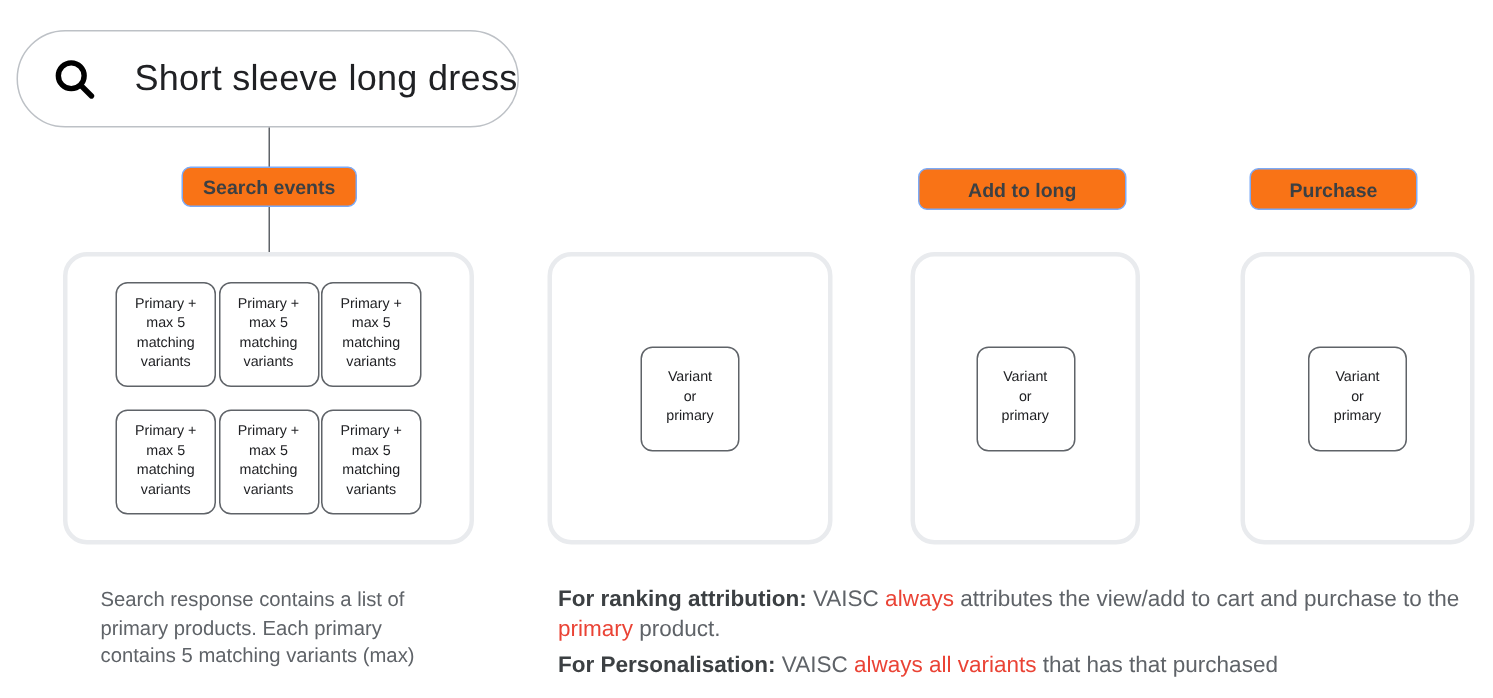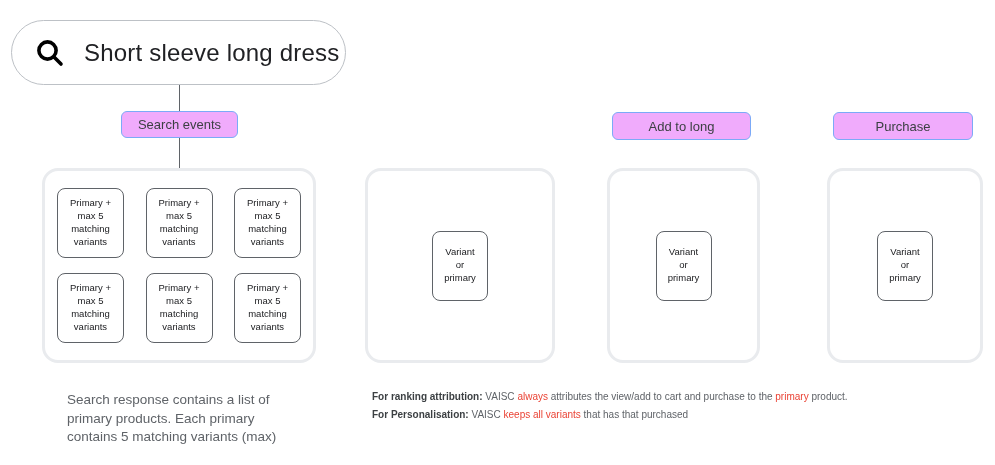--- a/index.html
+++ b/index.html
@@ -8,68 +8,68 @@
     width:995px;height:465px;
     background:#ffffff;
     font-family:"Liberation Sans", sans-serif;
     overflow:hidden;
   }
   
   .search-pill{
     position:absolute;left:11px;top:20px;width:335px;height:65px;
     border:1.5px solid #bdc1c6;border-radius:34px;
     display:flex;align-items:center;gap:19px;
-    padding-left:23px;box-sizing:border-box;background:#fff;
+    padding-left:23px;box-sizing:border-box;background:#fff;justify-content:space-between;
   }
   .search-pill .query{
     font-size:24px;color:#202124;letter-spacing:.2px;white-space:nowrap;
   }
   
   .vline{
     position:absolute;width:0;border-left:1.5px solid #5f6368;
   }
   
   .event-label{
     position:absolute;display:flex;align-items:center;justify-content:center;
-    border:1.5px solid #7baaf7;border-radius:6px;background:#f0abfc;
-    font-size:13px;color:#3c4043;box-sizing:border-box;z-index:2;
+    border:1.5px solid #7baaf7;border-radius:6px;background:#f97316;
+    font-size:13px;color:#3c4043;box-sizing:border-box;z-index:2;font-weight:bold;
   }
   
   .panel{
     position:absolute;border:3px solid #e9ebee;border-radius:16px;
     background:#fff;box-sizing:border-box;
   }
   .panel.grid{
     display:grid;
     grid-template-columns:repeat(3,67px);
     grid-auto-rows:70px;
     row-gap:15px;
     justify-content:space-between;
     align-content:center;
-    padding:17px 12px;
+    padding:17px 32px;
   }
   .panel.centered{
     display:flex;align-items:center;justify-content:center;
   }
   
   .pbox{
     border:1px solid #5f6368;border-radius:8px;background:#fff;
     display:flex;align-items:center;justify-content:center;
     text-align:center;font-size:9.5px;line-height:1.35;color:#202124;
     white-space:pre-line;box-sizing:border-box;
   }
-  .pbox.variant{width:56px;height:70px;}
+  .pbox.variant{width:66px;height:70px;}
   
   .caption-left{
     position:absolute;left:67px;top:391px;width:320px;
     font-size:13.5px;line-height:1.38;color:#5f6368;white-space:pre-line;
   }
   .caption-right{
     position:absolute;left:372px;top:390px;width:620px;
-    font-size:10px;line-height:1.3;color:#5f6368;
+    font-size:15px;line-height:1.3;color:#5f6368;
   }
   .caption-right p{margin:0;}
   .caption-right p + p{margin-top:5px;}
   .seg-bold{font-weight:700;color:#3c4043;}
   .seg-red{color:#ea4335;}
   .seg-normal{color:#5f6368;}
 </style>
 </head>
 <body>
 
@@ -81,21 +81,21 @@
       <line x1="19" y1="19" x2="26" y2="26" stroke="#000" stroke-width="3.6" stroke-linecap="round"></line>
     </svg>
     <span class="query">Short sleeve long dress</span>
   </div>
 
   <div class="vline" style="left:179px;top:85px;height:27px"></div>
   <div class="vline" style="left:179px;top:138px;height:31px"></div>
 
   <div class="event-label" style="left:121px;top:111px;width:117px;height:27px">Search events</div>
   <div class="event-label" style="left:612px;top:112px;width:139px;height:28px">Add to long</div>
-  <div class="event-label" style="left:833px;top:112px;width:140px;height:28px">Purchase</div>
+  <div class="event-label" style="left:833px;top:112px;width:112px;height:28px">Purchase</div>
 
   <div class="panel grid" style="left:42px;top:168px;width:274px;height:195px">
     <div class="pbox">Primary +
 max 5
 matching
 variants</div>
     <div class="pbox">Primary +
 max 5
 matching
 variants</div>
@@ -134,16 +134,16 @@
 or
 primary</div>
   </div>
 
   <div class="caption-left">Search response contains a list of
 primary products. Each primary
 contains 5 matching variants (max)</div>
 
   <div class="caption-right">
     <p><span class="seg-bold">For ranking attribution:</span><span class="seg-normal"> VAISC </span><span class="seg-red">always</span><span class="seg-normal"> attributes the view/add to cart and purchase to the </span><span class="seg-red">primary</span><span class="seg-normal"> product.</span></p>
-    <p><span class="seg-bold">For Personalisation:</span><span class="seg-normal"> VAISC </span><span class="seg-red">keeps all variants</span><span class="seg-normal"> that has that purchased</span></p>
+    <p><span class="seg-bold">For Personalisation:</span><span class="seg-normal"> VAISC </span><span class="seg-red">always all variants</span><span class="seg-normal"> that has that purchased</span></p>
   </div>
 
 </div>
 
 </body></html>

